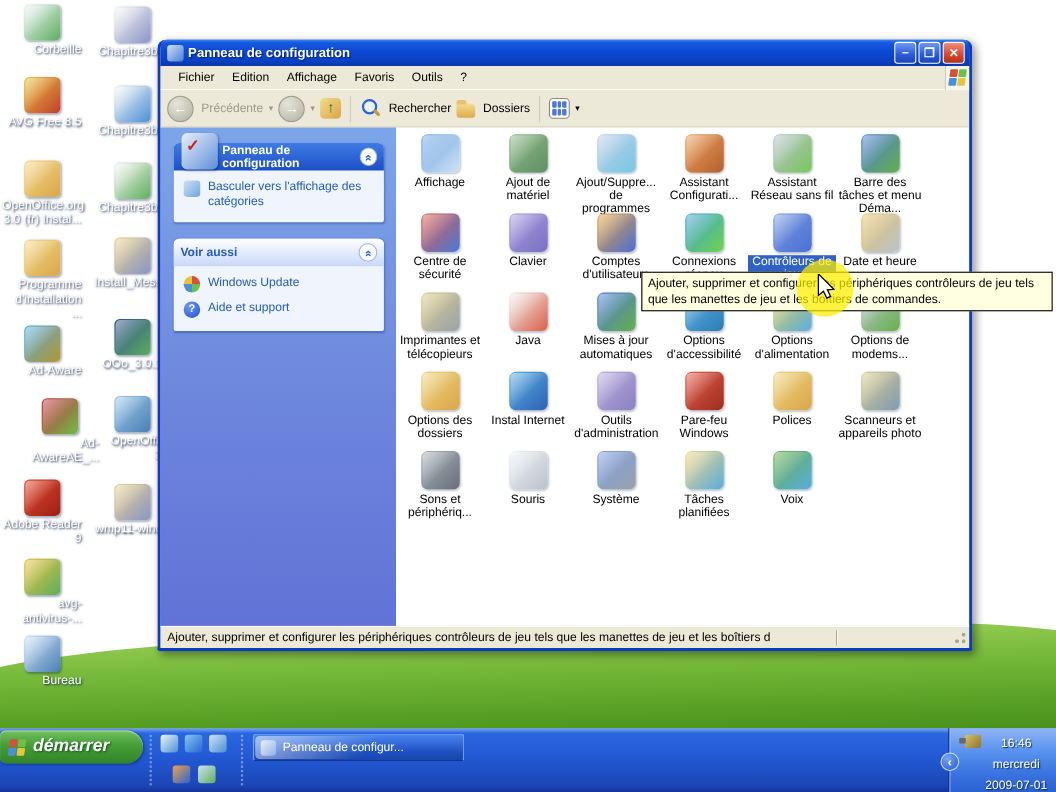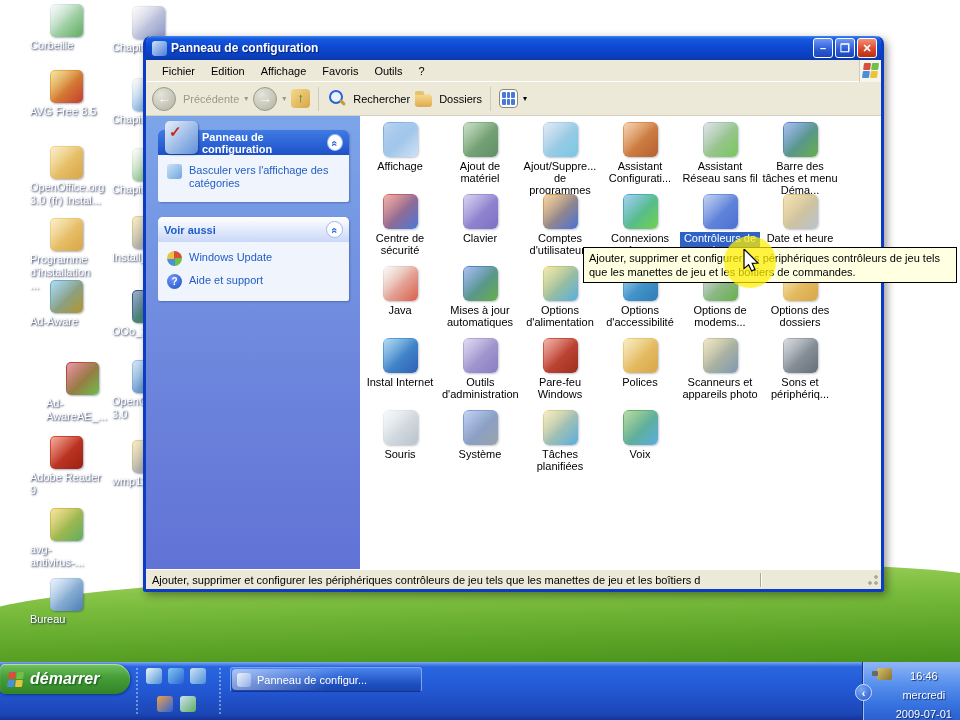--- a/index.html
+++ b/index.html
@@ -14,21 +14,21 @@
       radial-gradient(140px 50px at 12% 6%, rgba(255,255,255,.85), rgba(255,255,255,0) 70%),
       radial-gradient(180px 60px at 55% 3%, rgba(255,255,255,.7), rgba(255,255,255,0) 70%),
       radial-gradient(200px 70px at 96% 26%, rgba(255,255,255,.8), rgba(255,255,255,0) 70%),
       radial-gradient(160px 60px at 2% 40%, rgba(255,255,255,.6), rgba(255,255,255,0) 70%),
       radial-gradient(220px 80px at 98% 55%, rgba(255,255,255,.55), rgba(255,255,255,0) 70%); }
   .grass { position:absolute; left:-3%; width:106%; top:556px; height:200px;
     transform:rotate(-1.3deg); transform-origin:right top; border-radius:60% 40% 0 0 / 40px 26px 0 0;
     background:linear-gradient(180deg,#9ccf5a 0%,#7bbc3e 16%,#5aa326 38%,#418c18 58%,#357912 78%,#2b6a0e 100%); }
 
   
-  .desk-icon { position:absolute; width:72px; text-align:left; z-index:5; cursor:default;margin-left:28px; }
+  .desk-icon { position:absolute; width:72px; text-align:right; z-index:5; cursor:default; }
   .desk-icon .tile { width:33px; height:33px; margin:0 auto; border-radius:5px; position:relative; box-shadow:1px 1px 2px rgba(0,30,80,.35); }
   .tile::after { content:""; position:absolute; inset:1px; border-radius:4px;
     background:linear-gradient(135deg,rgba(255,255,255,.55),rgba(255,255,255,0) 55%); }
   .desk-icon .lbl { margin-top:2px; color:#fff; line-height:13px; text-shadow:1px 1px 2px rgba(8,25,70,.95); }
 
   
   .win { position:absolute; left:143px; top:36px; width:741px; height:556px; z-index:10;
     border:3px solid #0c3cc4; border-top:none; border-radius:8px 8px 3px 3px;
     box-shadow:3px 3px 8px rgba(0,0,0,.4); background:#ece9d8; }
   .titlebar { height:24px; border-radius:6px 6px 0 0; display:flex; align-items:center; padding:0 4px;
@@ -169,21 +169,21 @@
         <div class="lbl">Chapitre3b-...</div>
       </div>
       <div class="desk-icon" style="left:2px;top:218px">
         <div class="tile" style="background:linear-gradient(135deg,#f5d98a,#d9a648)"></div>
         <div class="lbl">Programme d'installation ...</div>
       </div>
       <div class="desk-icon" style="left:84px;top:216px">
         <div class="tile" style="background:linear-gradient(135deg,#e8d48a,#8a94c8)"></div>
         <div class="lbl">Install_Mess...</div>
       </div>
-      <div class="desk-icon" style="left:2px;top:280px">
+      <div class="desk-icon" style="left:2px;top:296px">
         <div class="tile" style="background:linear-gradient(135deg,#59aee0,#b5952e)"></div>
         <div class="lbl">Ad-Aware</div>
       </div>
       <div class="desk-icon" style="left:84px;top:290px">
         <div class="tile" style="background:linear-gradient(135deg,#2e4f8a,#5fae5f)"></div>
         <div class="lbl">OOo_3.0.1...</div>
       </div>
       <div class="desk-icon" style="left:18px;top:362px">
         <div class="tile" style="background:linear-gradient(135deg,#c42e3d,#6fbf4a)"></div>
         <div class="lbl">Ad-AwareAE_...</div>
@@ -342,34 +342,38 @@
             </div>
             <div class="cell selected">
               <div class="tile" style="background:linear-gradient(135deg,#7b9ce0,#4a6fd4)"></div>
               <div><span></span><span class="cap">Contrôleurs de jeu</span></div>
             </div>
             <div class="cell">
               <div class="tile" style="background:linear-gradient(135deg,#e8c46a,#b9c2cc)"></div>
               <div><span></span><span class="cap">Date et heure</span></div>
             </div>
             <div class="cell">
+              <div class="tile" style="background:linear-gradient(135deg,#d9cb8a,#9aa3ab)"></div>
+              <div><span></span><span class="cap">Imprimantes et télécopieurs</span></div>
+            </div>
+            <div class="cell">
               <div class="tile" style="background:linear-gradient(135deg,#f0f0ec,#d95f4a)"></div>
               <div><span></span><span class="cap">Java</span></div>
             </div>
             <div class="cell">
               <div class="tile" style="background:linear-gradient(135deg,#4a79d9,#67b04a)"></div>
               <div><span></span><span class="cap">Mises à jour automatiques</span></div>
             </div>
             <div class="cell">
+              <div class="tile" style="background:linear-gradient(135deg,#59aee0,#2e7db5)"></div>
+              <div><span></span><span class="cap">Options d'accessibilité</span></div>
+            </div>
+            <div class="cell">
               <div class="tile" style="background:linear-gradient(135deg,#e0d059,#59aee0)"></div>
               <div><span></span><span class="cap">Options d'alimentation</span></div>
-            </div>
-            <div class="cell">
-              <div class="tile" style="background:linear-gradient(135deg,#59aee0,#2e7db5)"></div>
-              <div><span></span><span class="cap">Options d'accessibilité</span></div>
             </div>
             <div class="cell">
               <div class="tile" style="background:linear-gradient(135deg,#b9c2cc,#67b04a)"></div>
               <div><span></span><span class="cap">Options de modems...</span></div>
             </div>
             <div class="cell">
               <div class="tile" style="background:linear-gradient(135deg,#f0d47f,#d9a648)"></div>
               <div><span></span><span class="cap">Options des dossiers</span></div>
             </div>
             <div class="cell">

